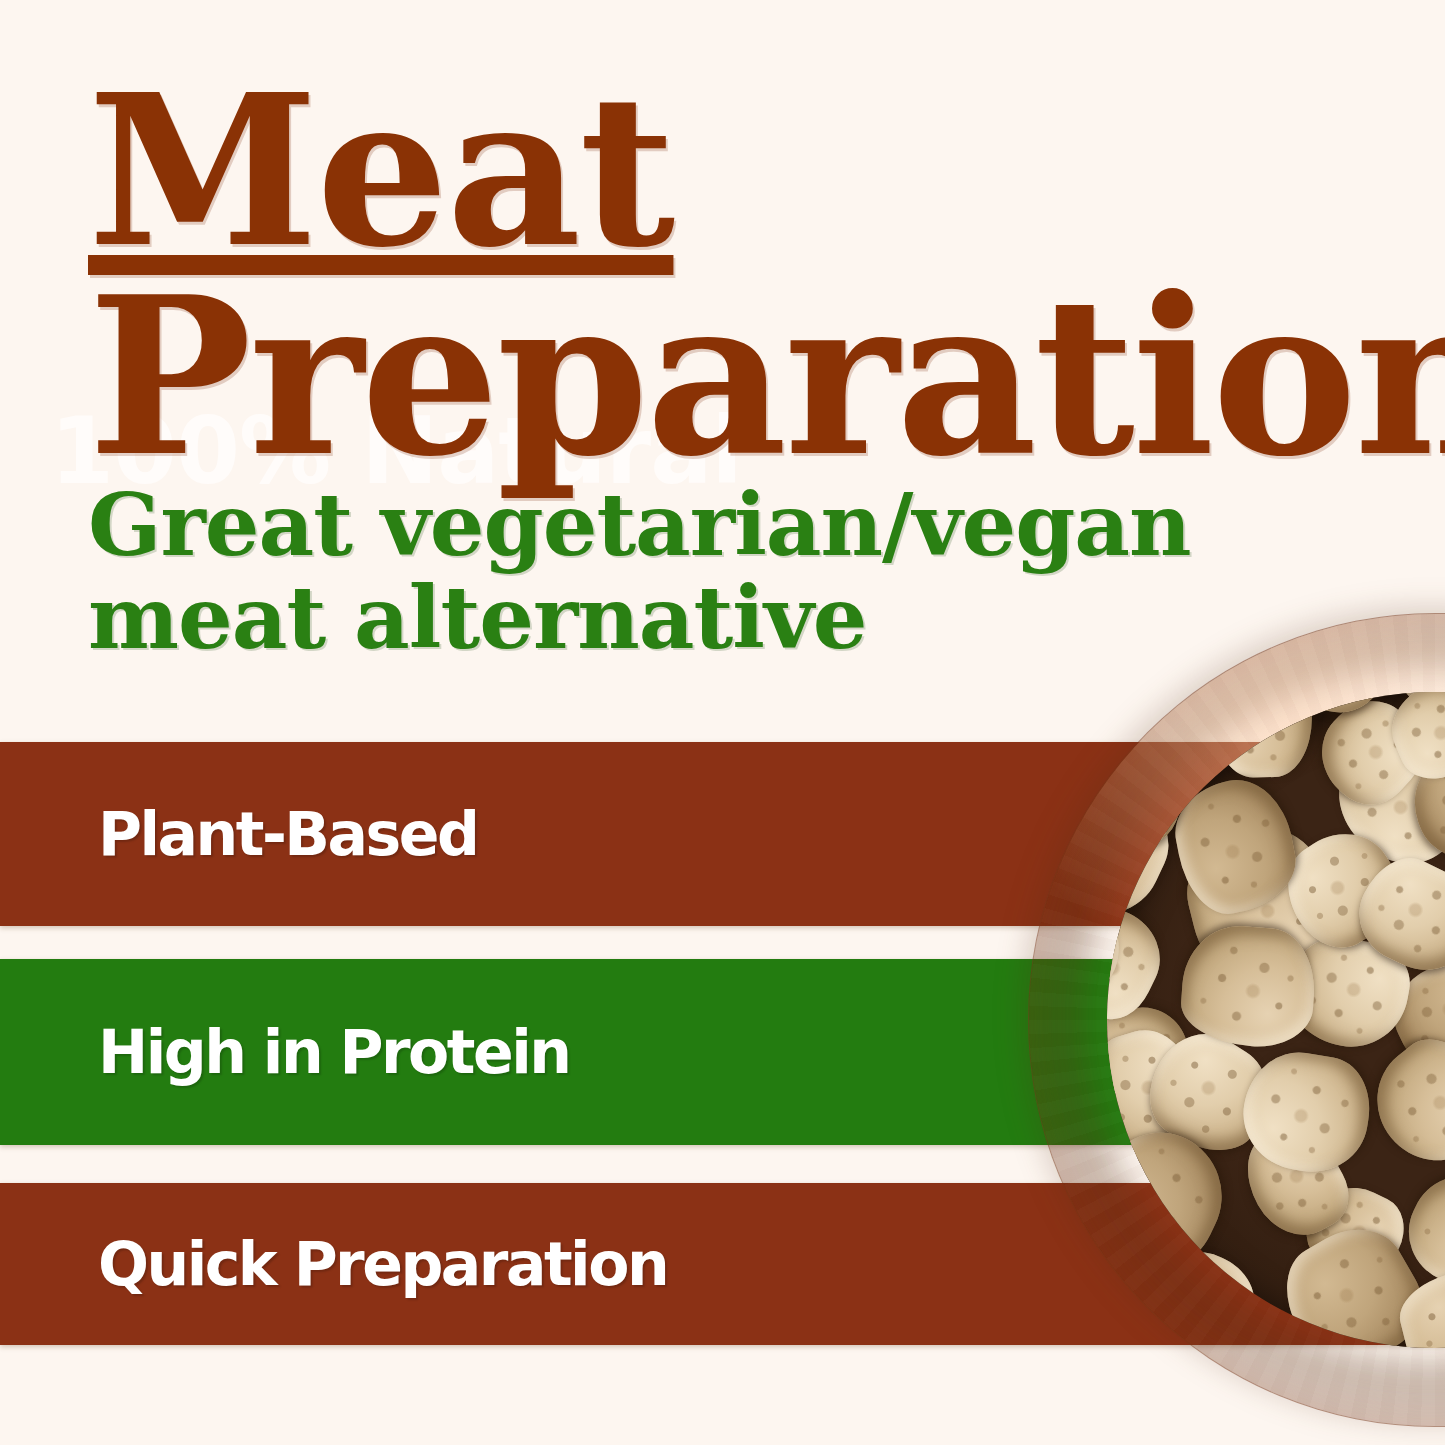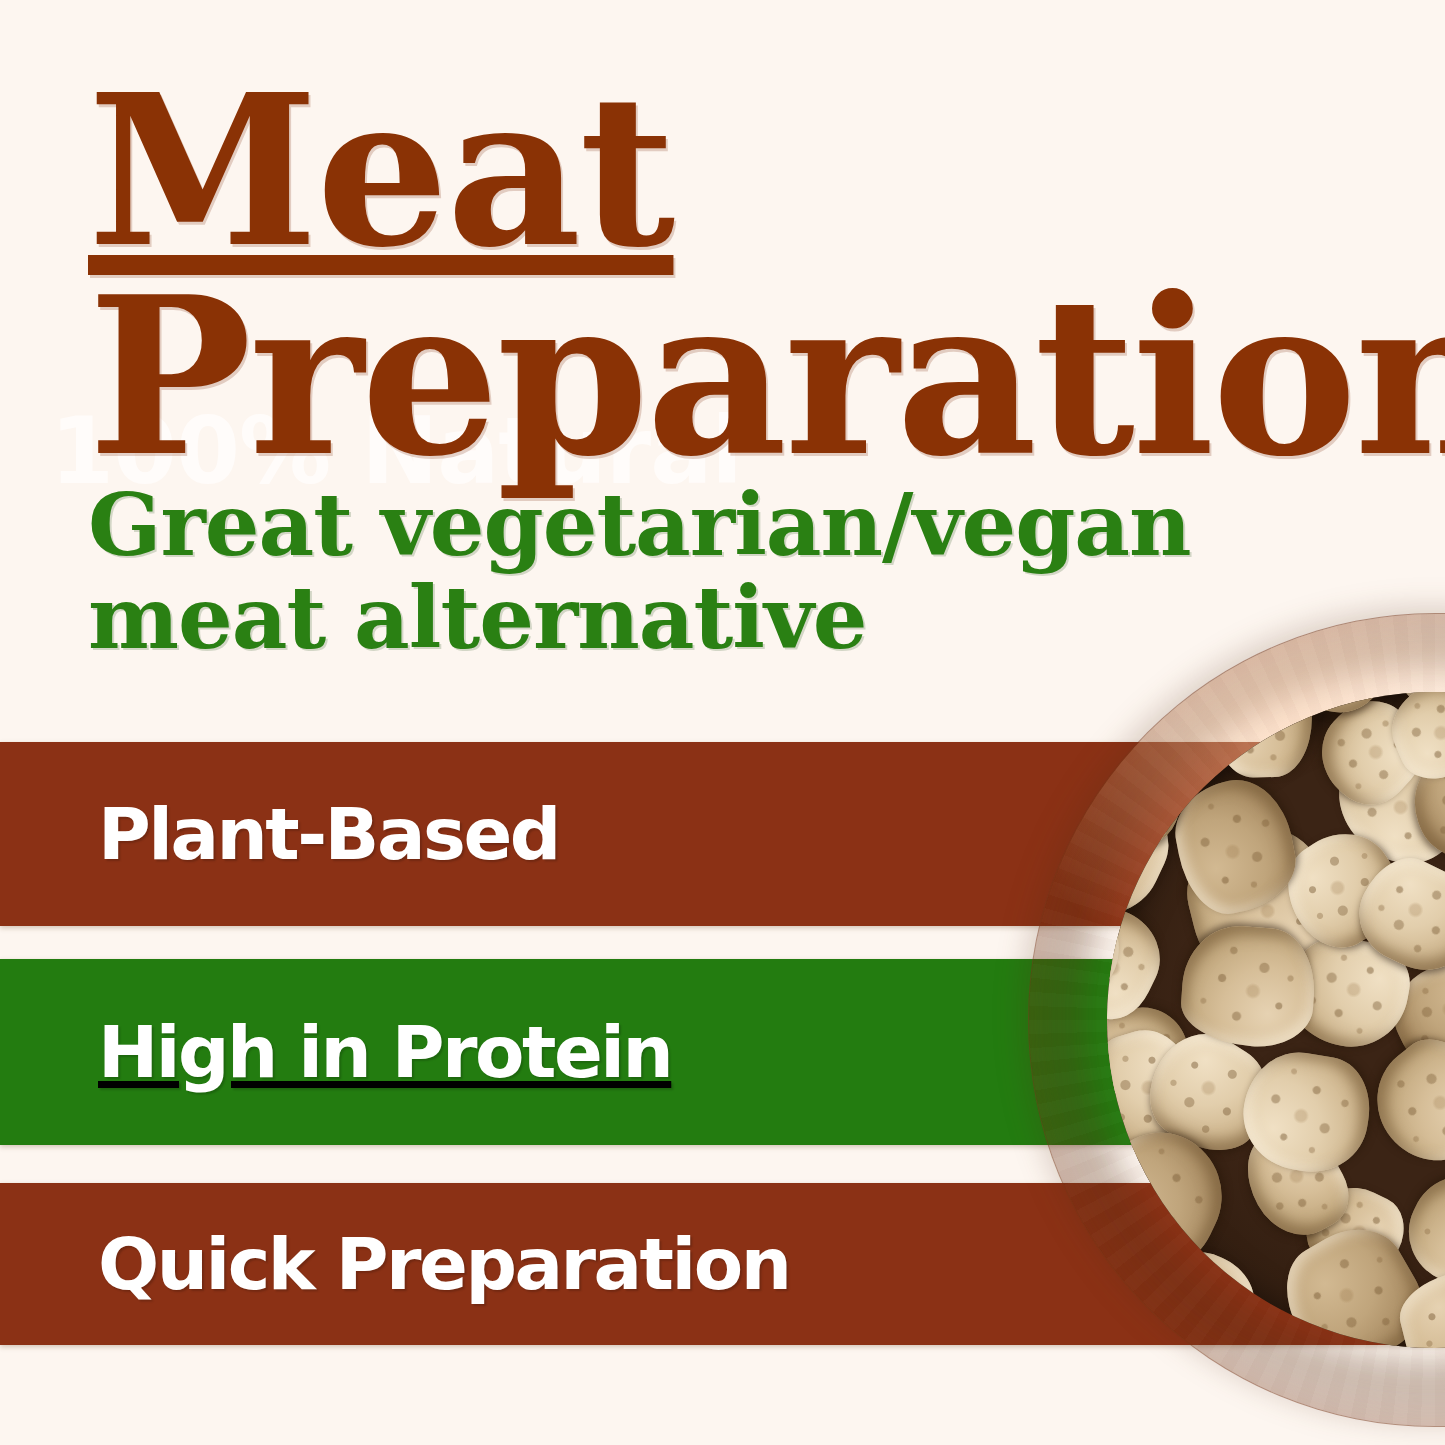--- a/index.html
+++ b/index.html
@@ -73,28 +73,28 @@
     left:0;
     display:flex;
     align-items:center;
     z-index:2;
     box-shadow:0 2px 5px rgba(90,50,20,.25);
   }
   .bar .bar-text {
     color:#FFFFFF;
     font-family:"DejaVu Sans", sans-serif;
     font-weight:bold;
-    font-size:72px;
+    font-size:60px;
     letter-spacing:-2.5px;
     margin-left:98px;
     white-space:nowrap;
     text-shadow:2px 2px 2px rgba(0,0,0,.18);
   }
   #bar-1 { top:742px;  height:184px; width:1445px; background:#8B3115; }
-  #bar-2 { top:959px;  height:186px; width:1445px; background:#237C10;text-decoration:underline; }
+  #bar-2 { top:959px;  height:186px; width:1445px; background:#237C10; }
   #bar-3 { top:1183px; height:162px; width:1445px; background:#8B3115; }
 
   
   .bowl-wrap {
     position:absolute;
     left:1015px;
     top:600px;
     width:900px;
     height:900px;
     z-index:6;

